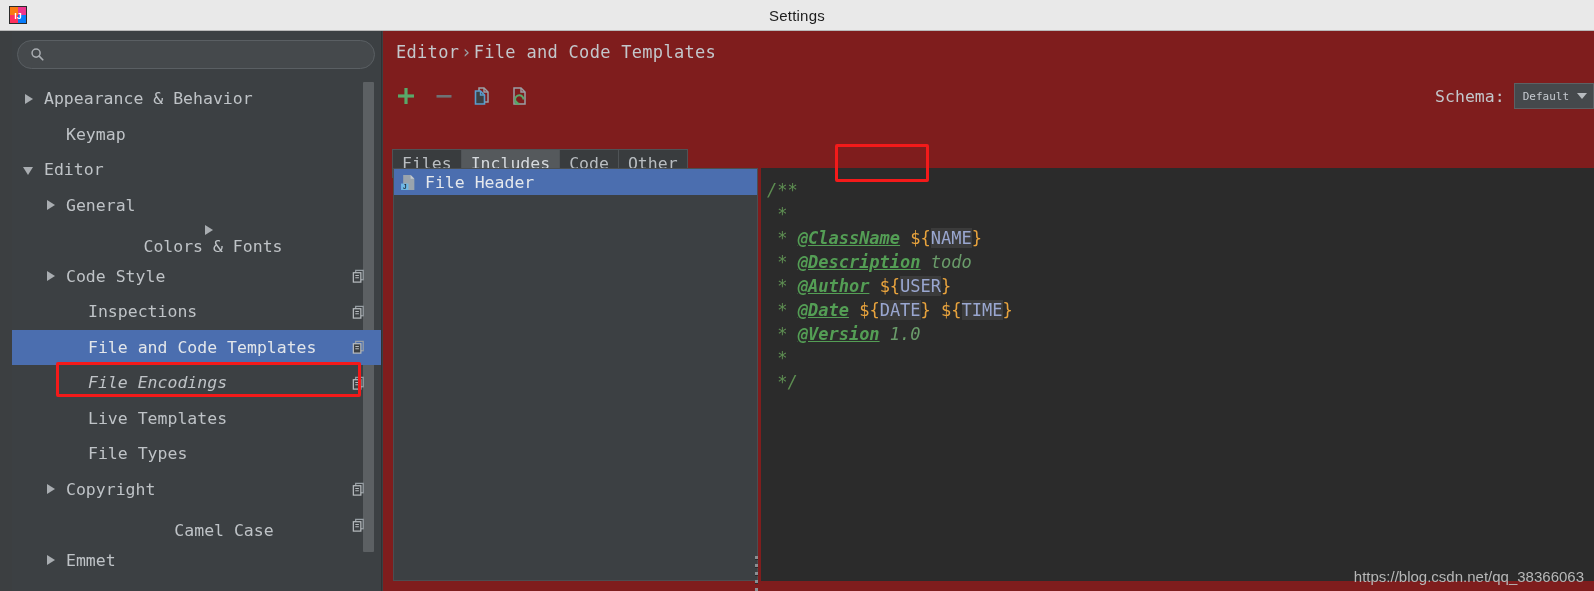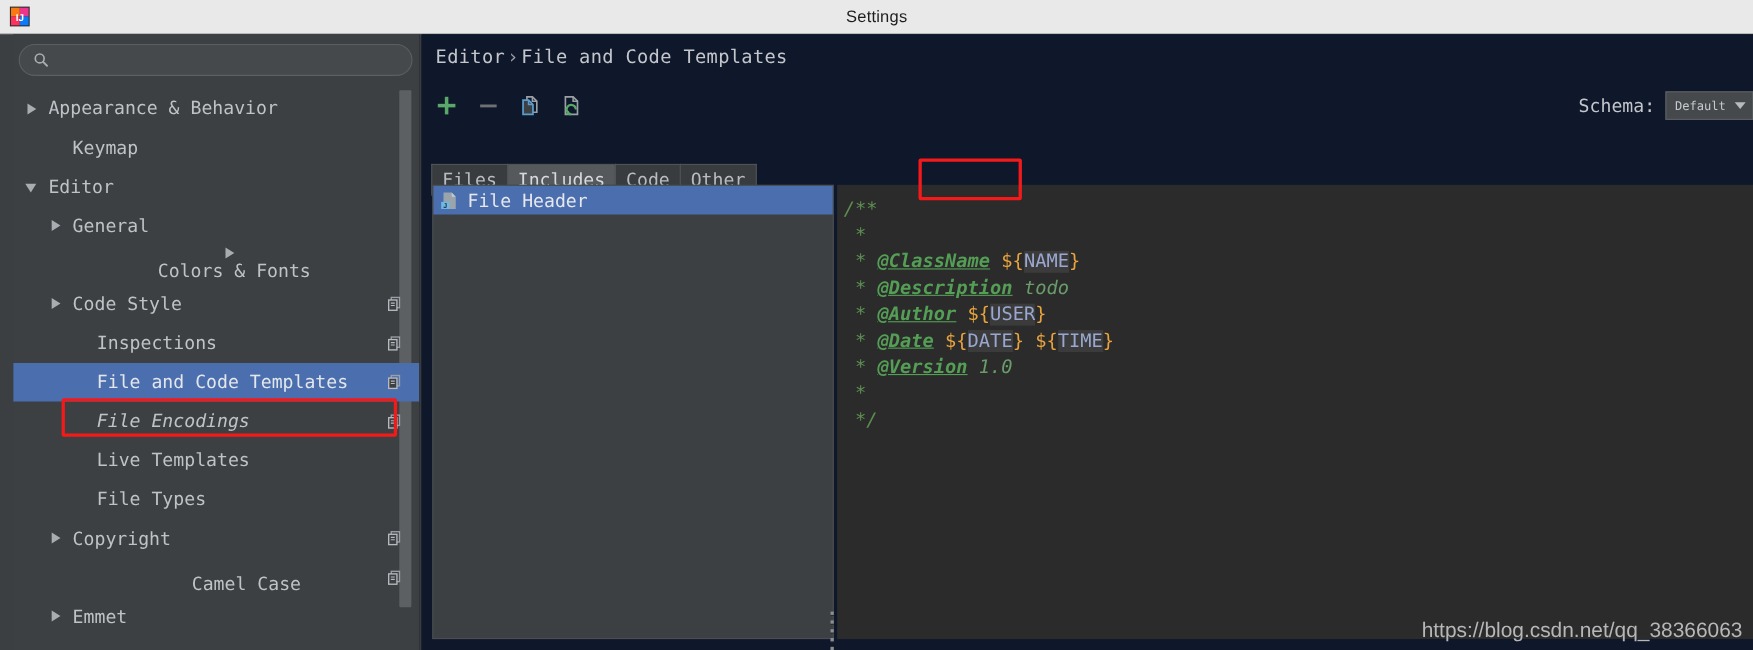--- a/index.html
+++ b/index.html
@@ -130,21 +130,21 @@
     pointer-events: none;
     background: transparent;
   }
   #annot-tree { left: 44px; top: 331px; width: 305px; height: 35px; border-radius: 2px; }
   #annot-tab  { left: 452px; top: 113px; width: 94px; height: 38px; border-radius: 2px; }
 
   
   .content {
     position: absolute; left: 383px; top: 31px;
     width: 1211px; height: 560px;
-    background: #0f172a;
+    background: #7f1d1d;
   }
   .breadcrumb {
     position: absolute; left: 13px; top: 11px;
     font-size: 17px; color: #c3c7cb;
     font-family: "DejaVu Sans Mono", "Liberation Mono", monospace;
     letter-spacing: .3px;
     white-space: nowrap;
   }
   .crumb-sep { color: #9aa0a5; padding: 0 2px; }
 
@@ -260,21 +260,21 @@
   }
   .tagtext {      
     color: #6a9c6a; font-style: italic;
   }
   .varsym { color: #e8a33d; }
   .varname { color: #9aa7d0; background: #3b3b3b; }
 
   .watermark {
     position: absolute; right: 10px; bottom: 6px;
     font-family: "Liberation Sans", sans-serif;
-    font-size: 19px;
+    font-size: 15px;
     color: #b7b7b7;
     white-space: nowrap;
     margin-top: 32px;
   }
 </style>
 </head>
 <body>
 
 <div id="app">
 

